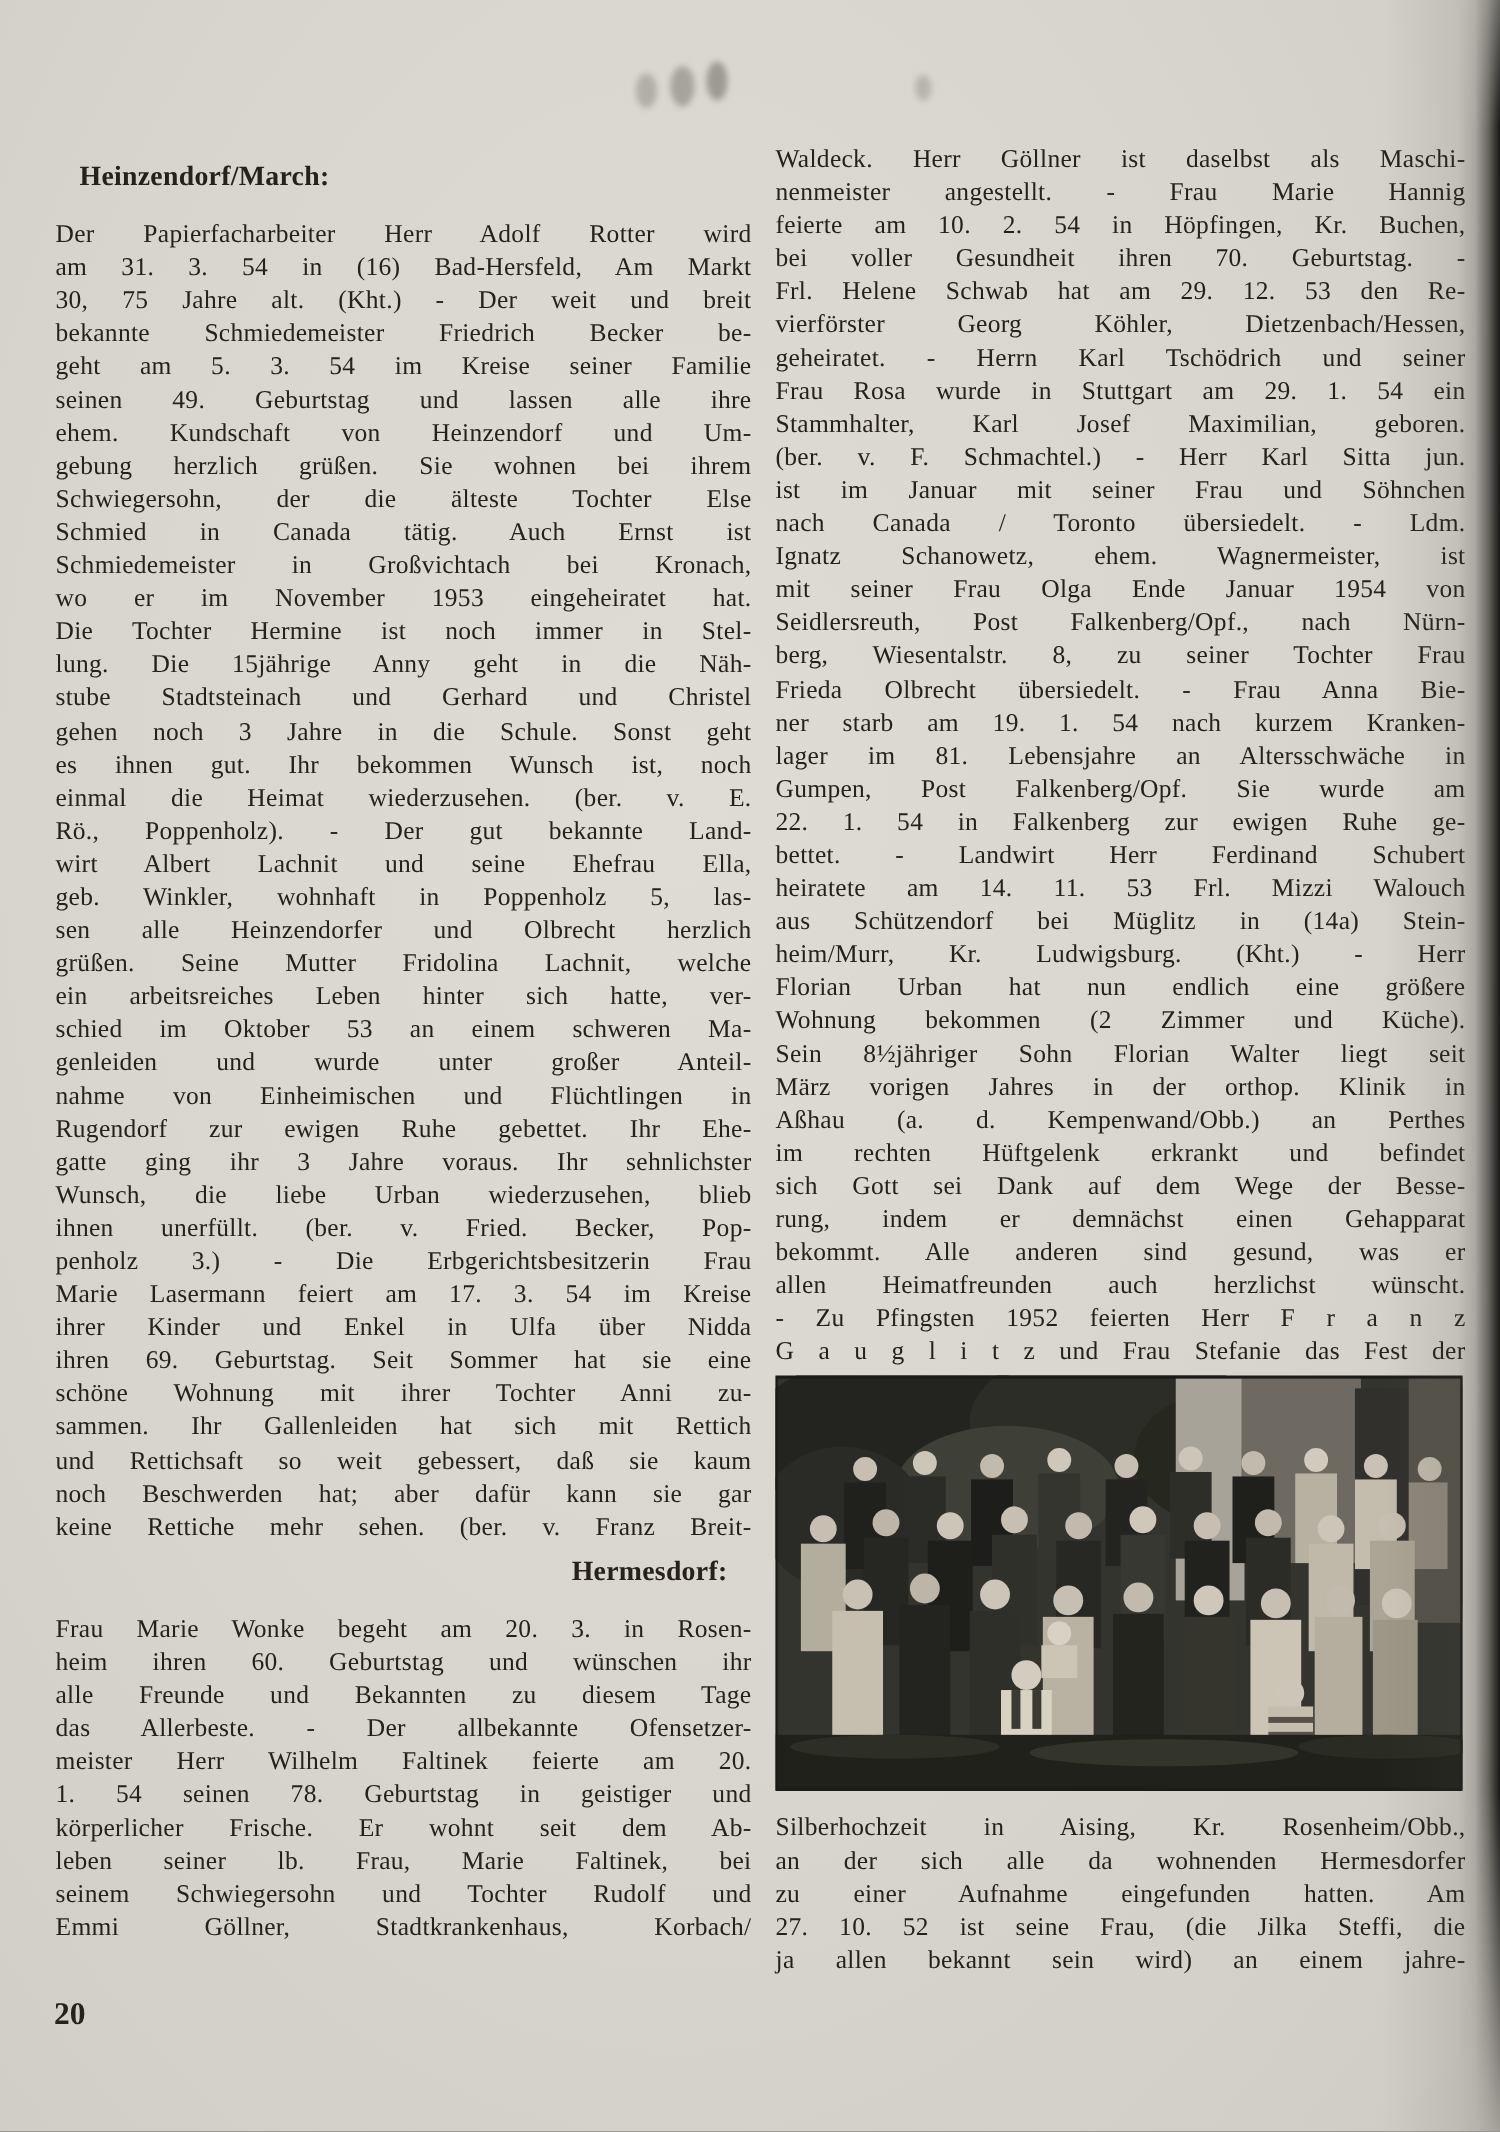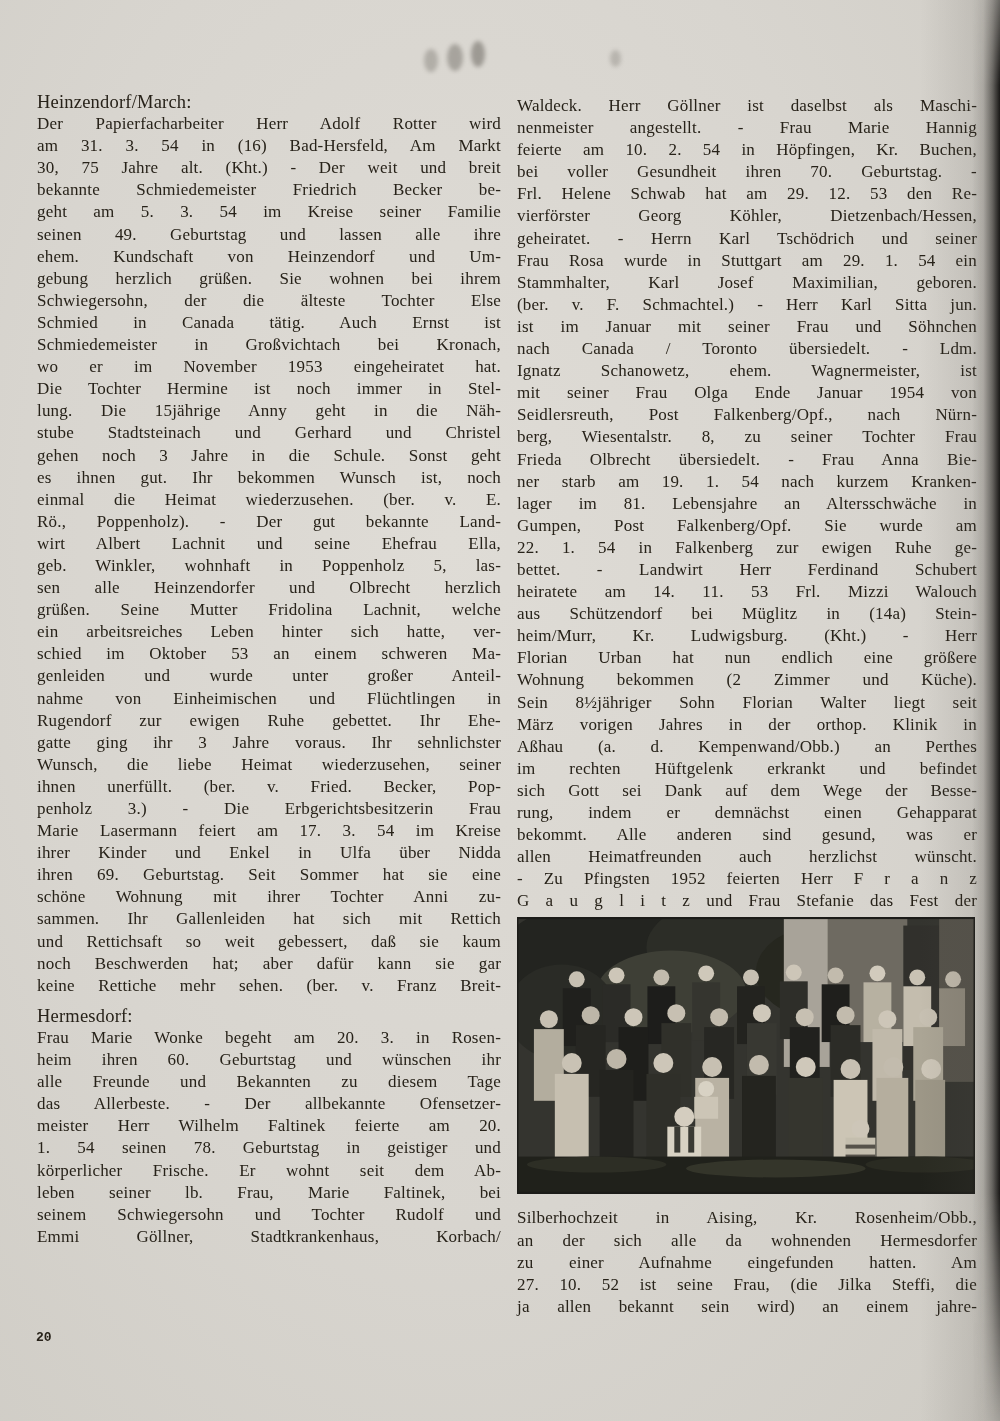--- a/index.html
+++ b/index.html
@@ -33,27 +33,27 @@
 
   .tline {
     font-size:17px; line-height:22.1px;
     letter-spacing:0.2px; word-spacing:1px;
     text-align:justify; text-align-last:justify;
     white-space:normal;
   }
   .tline-last { text-align-last:left; }
   .force-just .tline-last { text-align-last:justify; }
 
-  h2.sec { font-size:18.5px; line-height:22.1px; margin:0; font-weight:400; letter-spacing:0.2px; }
-  h2.sec-gap { margin-top:8px; }
+  h2.sec { font-size:18.5px; line-height:22.1px; margin:16px; font-weight:700; letter-spacing:0.2px; }
+  h2.sec-gap { margin-top:8px;text-align:right; }
 
   .photo { margin-top:5px; width:458px; height:277px; display:block; }
   .caption { margin-top:13px; }
 
-  .pageno { position:absolute; left:36px; top:1330px; font-size:13px; font-weight:700;font-family:Liberation Mono, monospace; }
+  .pageno { position:absolute; left:36px; top:1330px; font-size:21px; font-weight:700; }
 </style>
 </head>
 <body>
 
 <div class="page">
 
   <div class="smudge s1"></div>
   <div class="smudge s2"></div>
   <div class="smudge s3"></div>
   <div class="smudge s4"></div>
@@ -83,21 +83,21 @@
         <div class="tline">wirt Albert Lachnit und seine Ehefrau Ella,</div>
         <div class="tline">geb. Winkler, wohnhaft in Poppenholz 5, las-</div>
         <div class="tline">sen alle Heinzendorfer und Olbrecht herzlich</div>
         <div class="tline">grüßen. Seine Mutter Fridolina Lachnit, welche</div>
         <div class="tline">ein arbeitsreiches Leben hinter sich hatte, ver-</div>
         <div class="tline">schied im Oktober 53 an einem schweren Ma-</div>
         <div class="tline">genleiden und wurde unter großer Anteil-</div>
         <div class="tline">nahme von Einheimischen und Flüchtlingen in</div>
         <div class="tline">Rugendorf zur ewigen Ruhe gebettet. Ihr Ehe-</div>
         <div class="tline">gatte ging ihr 3 Jahre voraus. Ihr sehnlichster</div>
-        <div class="tline">Wunsch, die liebe Heimat wiederzusehen, seiner</div>
+        <div class="tline">Wunsch, die liebe Urban wiederzusehen, blieb</div>
         <div class="tline">ihnen unerfüllt. (ber. v. Fried. Becker, Pop-</div>
         <div class="tline">penholz 3.) - Die Erbgerichtsbesitzerin Frau</div>
         <div class="tline">Marie Lasermann feiert am 17. 3. 54 im Kreise</div>
         <div class="tline">ihrer Kinder und Enkel in Ulfa über Nidda</div>
         <div class="tline">ihren 69. Geburtstag. Seit Sommer hat sie eine</div>
         <div class="tline">schöne Wohnung mit ihrer Tochter Anni zu-</div>
         <div class="tline">sammen. Ihr Gallenleiden hat sich mit Rettich</div>
         <div class="tline">und Rettichsaft so weit gebessert, daß sie kaum</div>
         <div class="tline">noch Beschwerden hat; aber dafür kann sie gar</div>
         <div class="tline">keine Rettiche mehr sehen. (ber. v. Franz Breit-</div>

